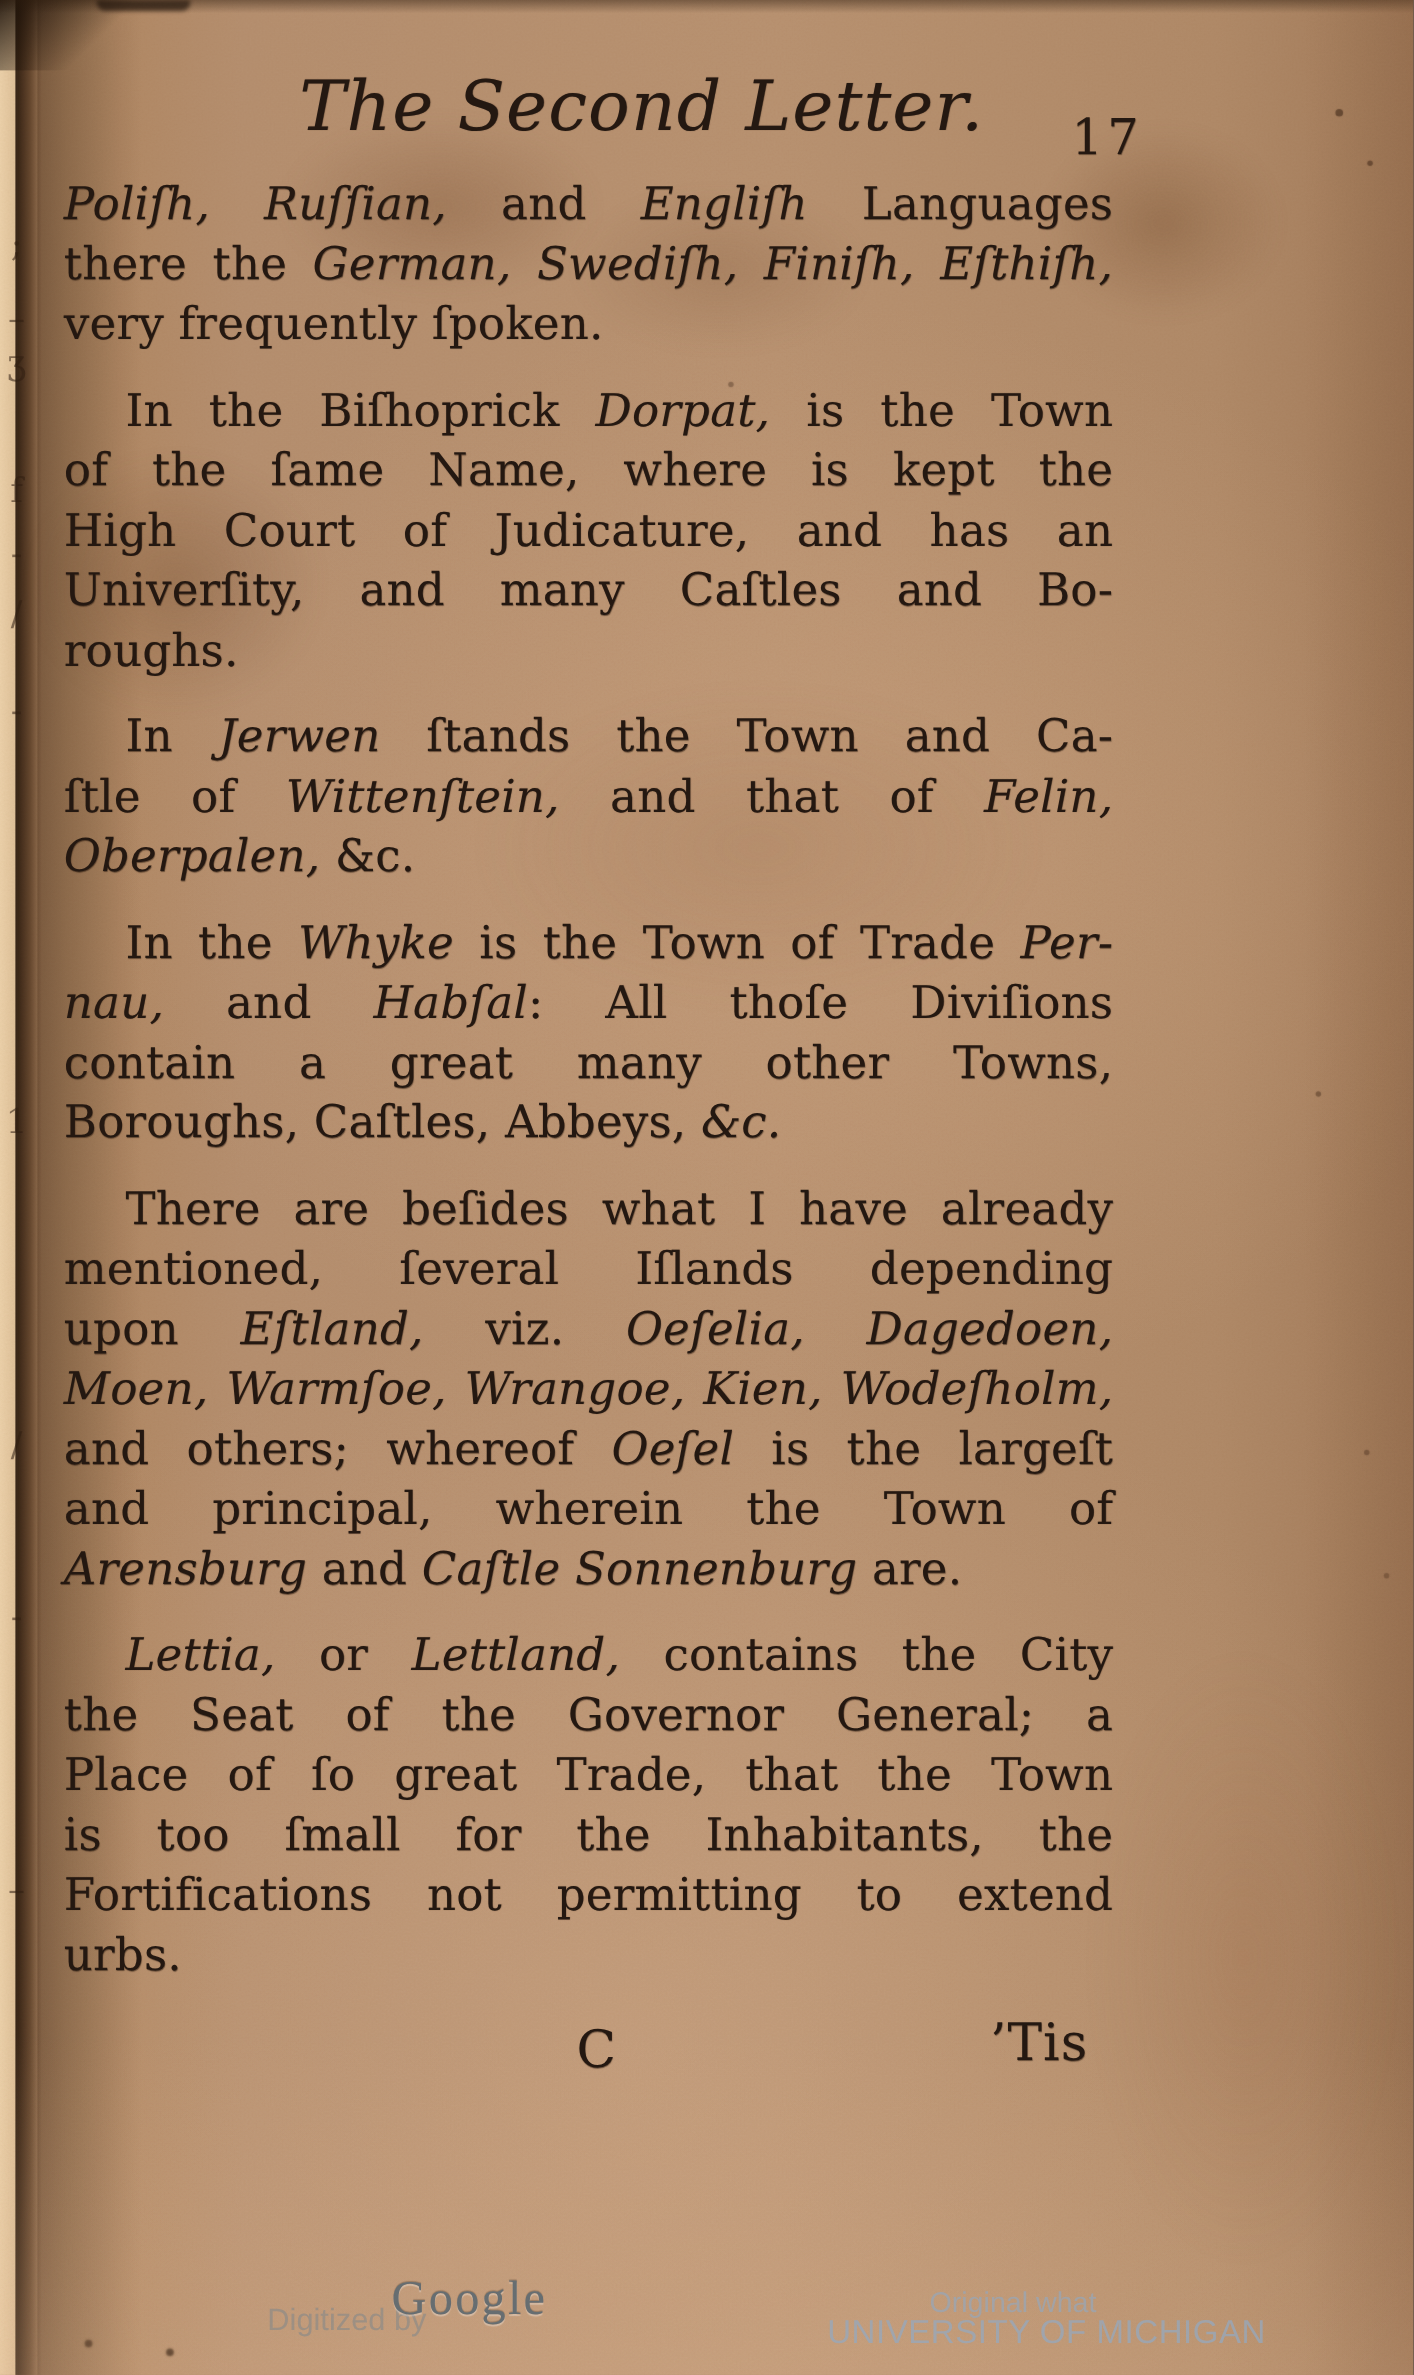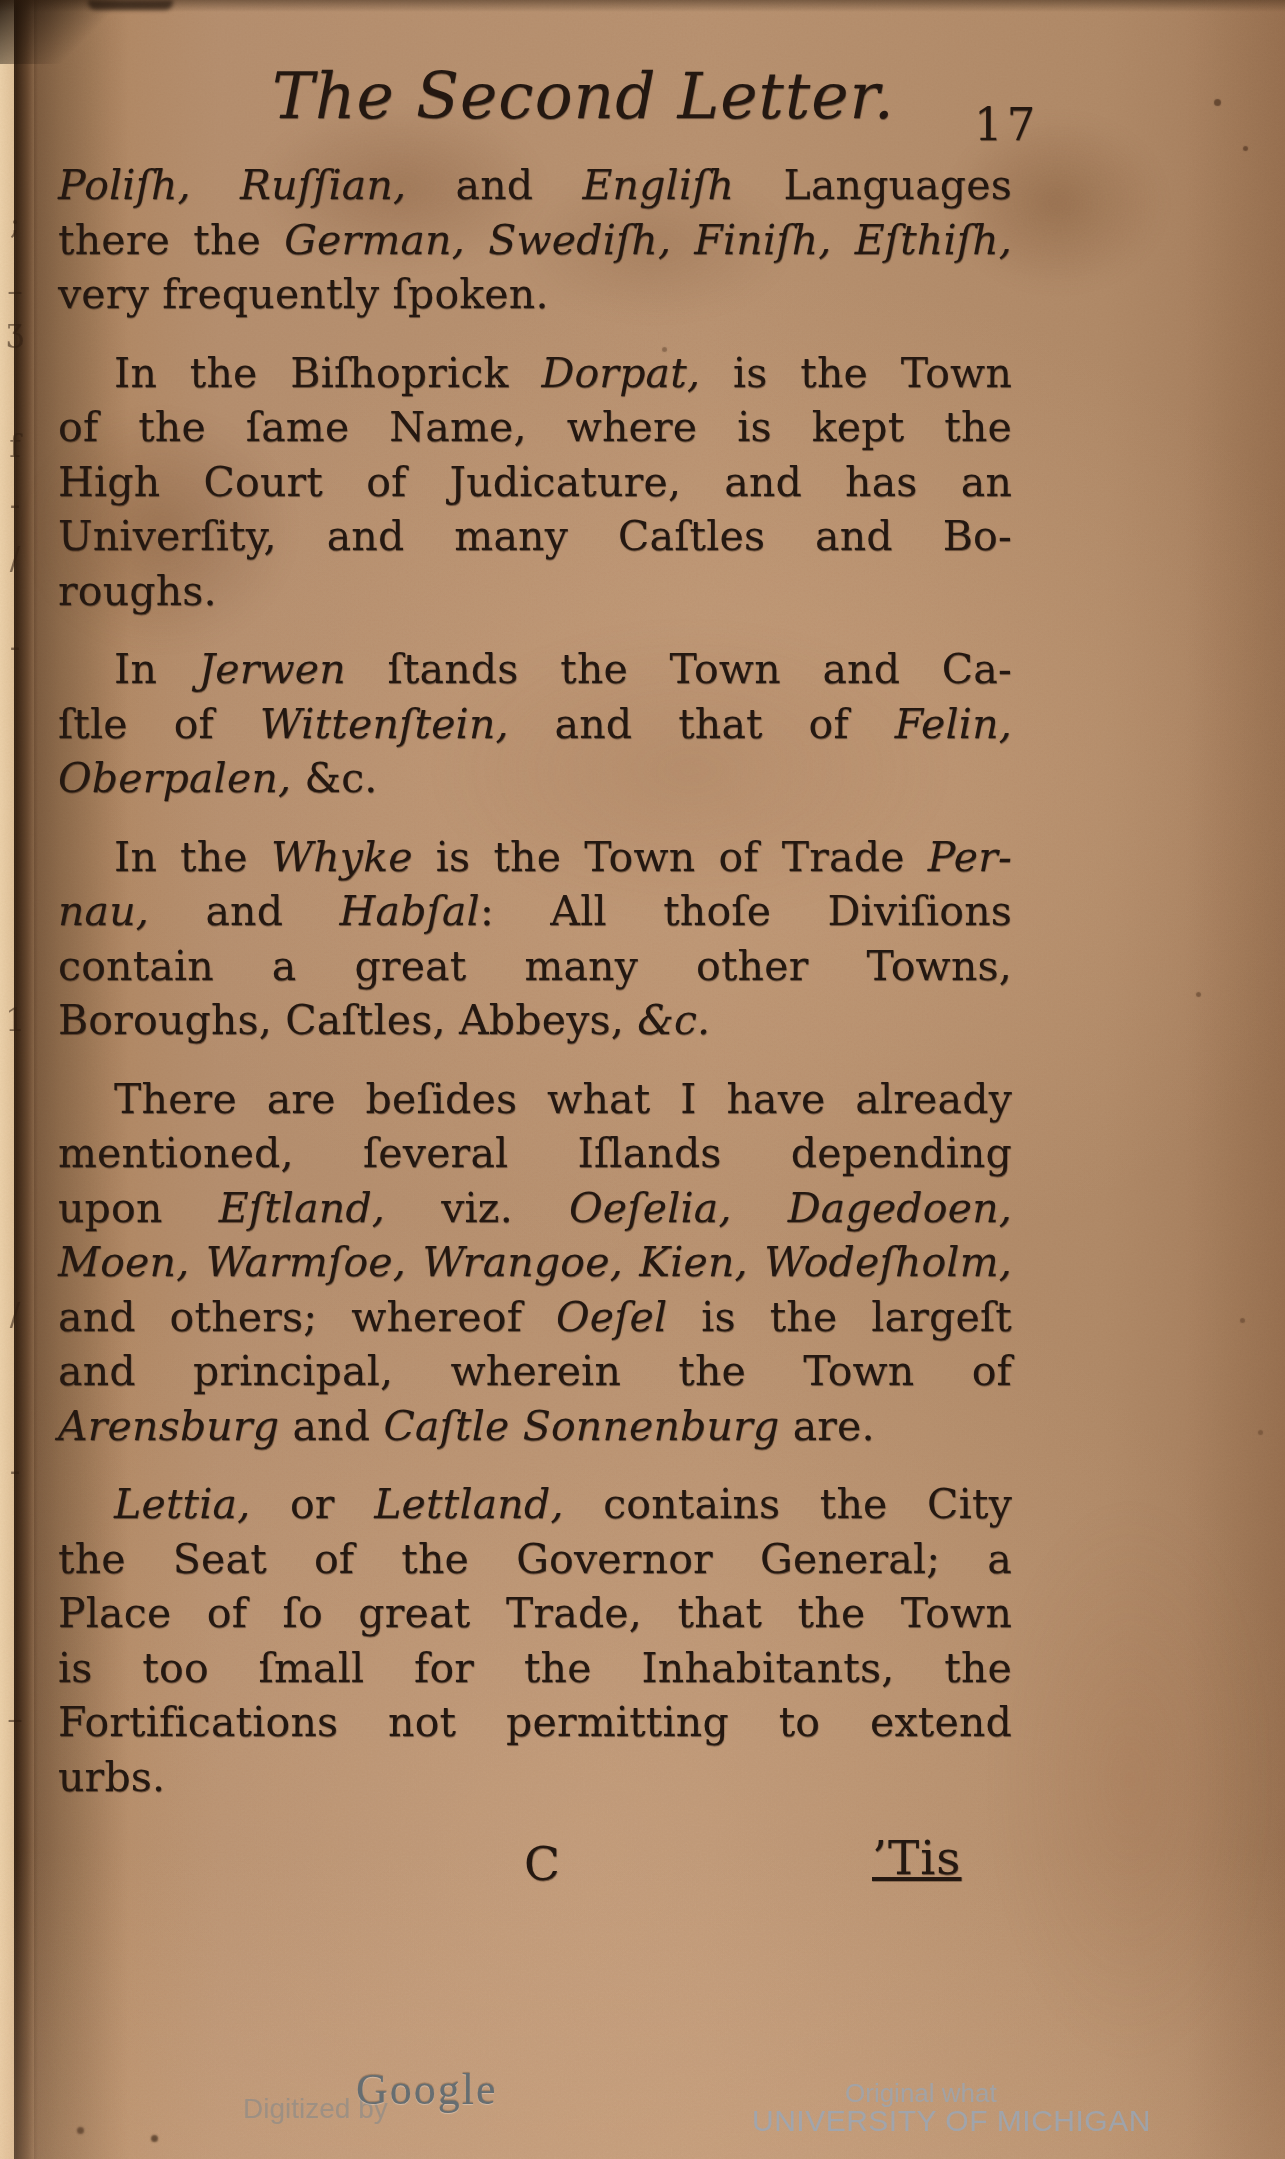--- a/index.html
+++ b/index.html
@@ -37,21 +37,21 @@
   
   .ink{text-shadow:.4px .6px .9px rgba(40,24,12,.55);}
   .header-title{left:272px;top:60px;font-size:63px;font-style:italic;letter-spacing:1px;white-space:nowrap;}
   .page-number{left:974px;top:76px;font-size:45px;letter-spacing:4px;margin-top:22px;}
   .body-text{left:58px;top:158px;width:954px;font-size:41px;line-height:54.5px;letter-spacing:.2px;}
   .line{height:54.5px;overflow:visible;}
   .line.j{text-align:justify;text-align-last:justify;}
   .line.ind{padding-left:56px;margin-top:24px;}
   .it{font-style:italic;}
   .signature{left:524px;top:1836px;font-size:47px;}
-  .catchword{left:872px;top:1830px;font-size:47px;letter-spacing:1px;text-decoration:underline;}
+  .catchword{left:900px;top:1830px;font-size:47px;letter-spacing:1px;}
   .frag{position:absolute;left:0;width:30px;text-align:center;font-size:31px;color:rgba(48,29,17,.55);}
   
   .wm{font-family:"Liberation Sans","DejaVu Sans",sans-serif;white-space:nowrap;}
   .wm-digitized{left:243px;top:2093px;font-size:28px;color:rgba(128,134,138,.55);text-align:center;}
   .wm-google{left:356px;top:2064px;font-family:"Liberation Serif","DejaVu Serif",serif;font-size:44px;color:#5d6970;letter-spacing:2px;opacity:.9;text-shadow:0 1px 1px rgba(255,255,255,.35),0 -1px 1px rgba(0,0,0,.25);}
   .wm-original{left:845px;top:2078px;font-size:26px;color:rgba(150,166,185,.70);}
   .wm-institution{left:752px;top:2104px;font-size:30px;color:rgba(150,168,190,.75);letter-spacing:.5px;}
   svg.grain{position:absolute;left:0;top:0;mix-blend-mode:multiply;opacity:.45;pointer-events:none;}
 </style>
 </head>

